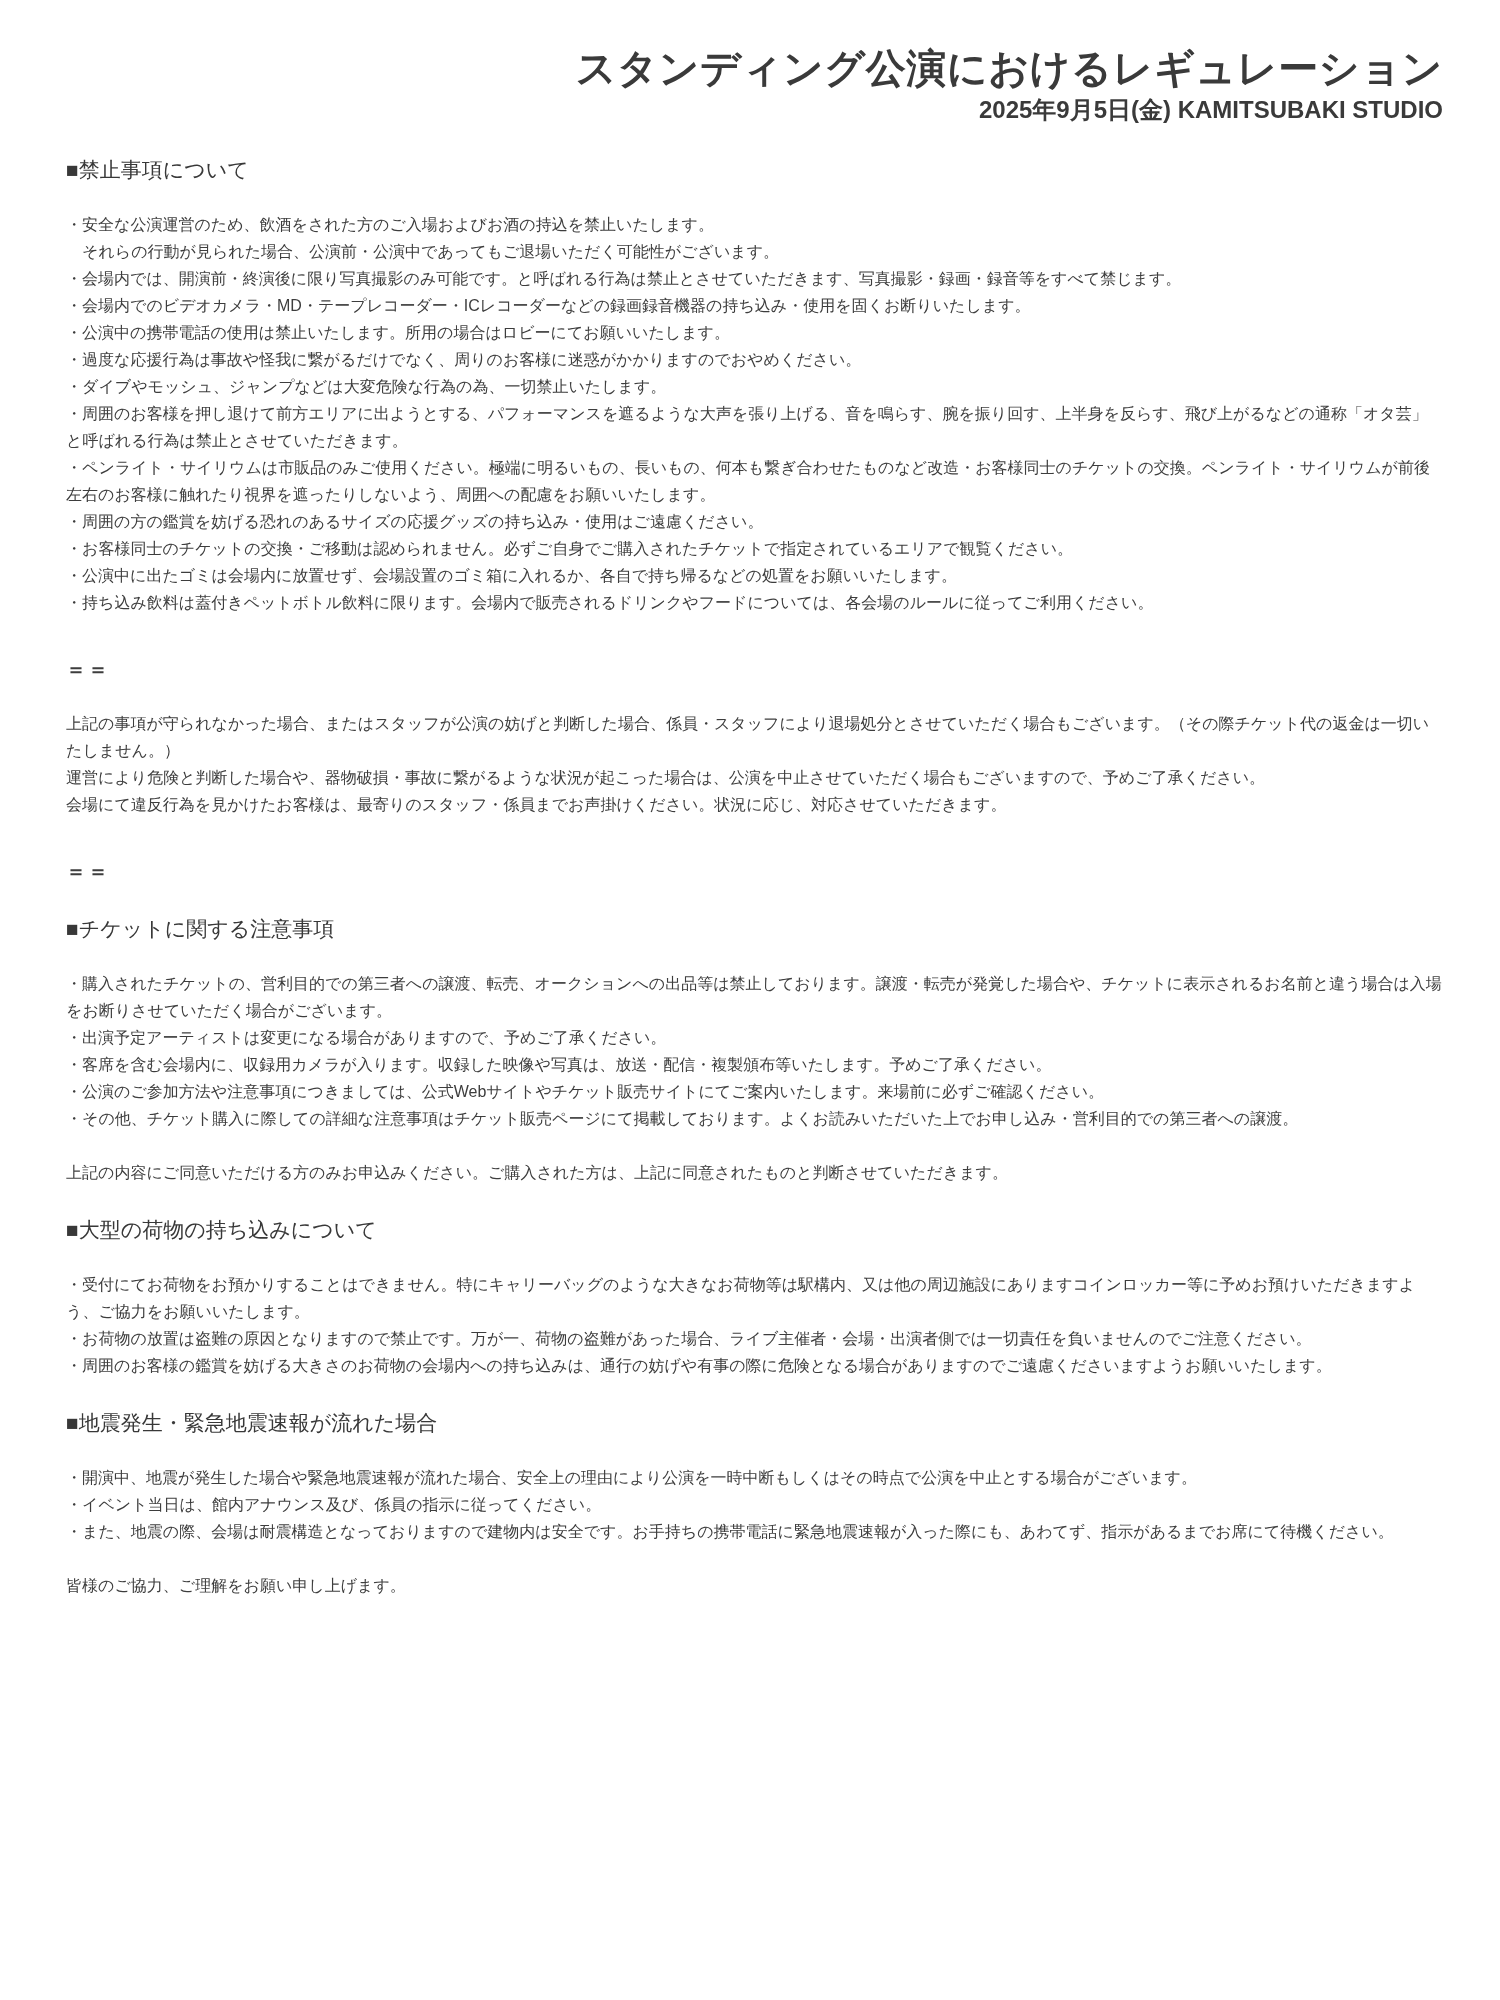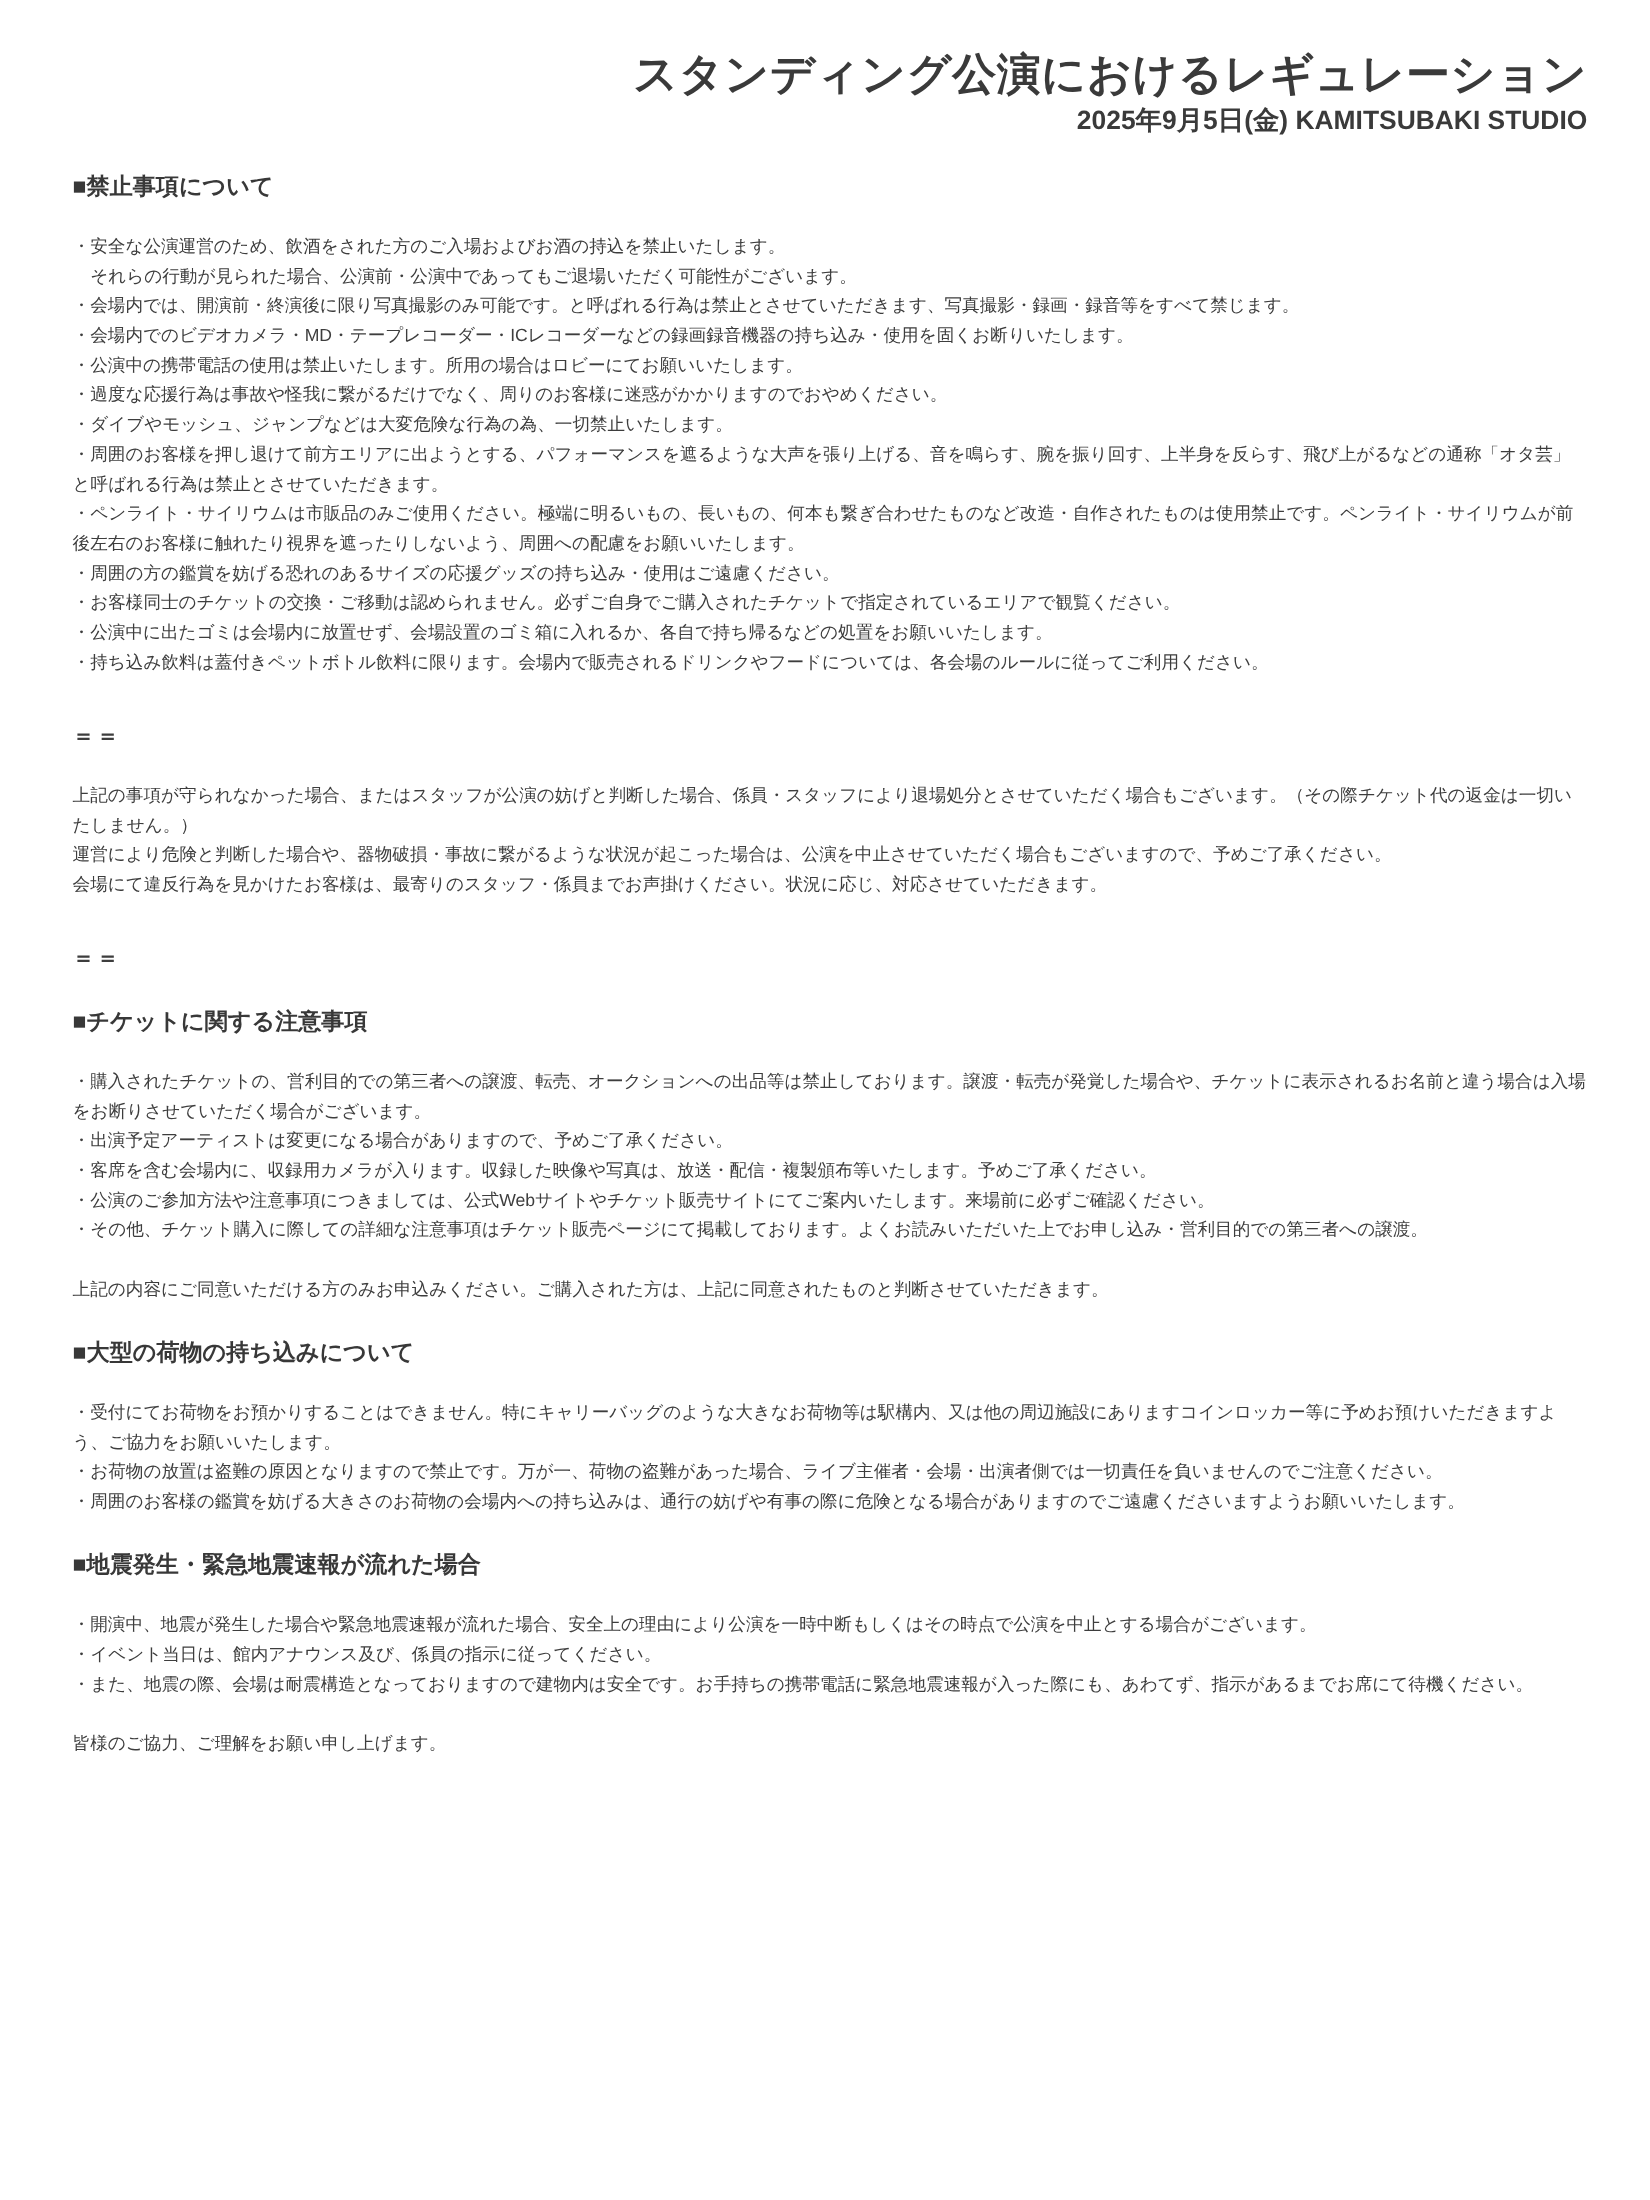--- a/index.html
+++ b/index.html
@@ -32,21 +32,21 @@
     font-size: 24px;
     line-height: 1.35;
     font-weight: 700;
     text-align: right;
     color: #3a3a3a;
   }
   h2.section-heading {
     margin: 30px 0 0 0;
     font-size: 21px;
     line-height: 28px;
-    font-weight: 700;
+    font-weight: 400;
     color: #383838;
   }
   .block {
     margin: 27px 0 0 0;
   }
   .block.divider {
     margin-top: 40px;
     font-weight: 700;
     letter-spacing: 2px;
   }
@@ -73,21 +73,21 @@
         <h2 class="section-heading">■禁止事項について</h2>
         <div class="block">
           <p class="line">・安全な公演運営のため、飲酒をされた方のご入場およびお酒の持込を禁止いたします。
 　それらの行動が見られた場合、公演前・公演中であってもご退場いただく可能性がございます。</p>
           <p class="line">・会場内では、開演前・終演後に限り写真撮影のみ可能です。と呼ばれる行為は禁止とさせていただきます、写真撮影・録画・録音等をすべて禁じます。</p>
           <p class="line">・会場内でのビデオカメラ・MD・テープレコーダー・ICレコーダーなどの録画録音機器の持ち込み・使用を固くお断りいたします。</p>
           <p class="line">・公演中の携帯電話の使用は禁止いたします。所用の場合はロビーにてお願いいたします。</p>
           <p class="line">・過度な応援行為は事故や怪我に繋がるだけでなく、周りのお客様に迷惑がかかりますのでおやめください。</p>
           <p class="line">・ダイブやモッシュ、ジャンプなどは大変危険な行為の為、一切禁止いたします。</p>
           <p class="line">・周囲のお客様を押し退けて前方エリアに出ようとする、パフォーマンスを遮るような大声を張り上げる、音を鳴らす、腕を振り回す、上半身を反らす、飛び上がるなどの通称「オタ芸」と呼ばれる行為は禁止とさせていただきます。</p>
-          <p class="line">・ペンライト・サイリウムは市販品のみご使用ください。極端に明るいもの、長いもの、何本も繋ぎ合わせたものなど改造・自作されたものは使用禁止です。ペンライト・サイリウムが前後左右のお客様に触れたり視界を遮ったりしないよう、周囲への配慮をお願いいたします。</p>
+          <p class="line">・ペンライト・サイリウムは市販品のみご使用ください。極端に明るいもの、長いもの、何本も繋ぎ合わせたものなど改造・お客様同士のチケットの交換。ペンライト・サイリウムが前後左右のお客様に触れたり視界を遮ったりしないよう、周囲への配慮をお願いいたします。</p>
           <p class="line">・周囲の方の鑑賞を妨げる恐れのあるサイズの応援グッズの持ち込み・使用はご遠慮ください。</p>
           <p class="line">・お客様同士のチケットの交換・ご移動は認められません。必ずご自身でご購入されたチケットで指定されているエリアで観覧ください。</p>
           <p class="line">・公演中に出たゴミは会場内に放置せず、会場設置のゴミ箱に入れるか、各自で持ち帰るなどの処置をお願いいたします。</p>
           <p class="line">・持ち込み飲料は蓋付きペットボトル飲料に限ります。会場内で販売されるドリンクやフードについては、各会場のルールに従ってご利用ください。</p>
         </div>
         <div class="block divider">
           <p class="line">＝＝</p>
         </div>
         <div class="block">
           <p class="line">上記の事項が守られなかった場合、またはスタッフが公演の妨げと判断した場合、係員・スタッフにより退場処分とさせていただく場合もございます。（その際チケット代の返金は一切いたしません。）</p>

